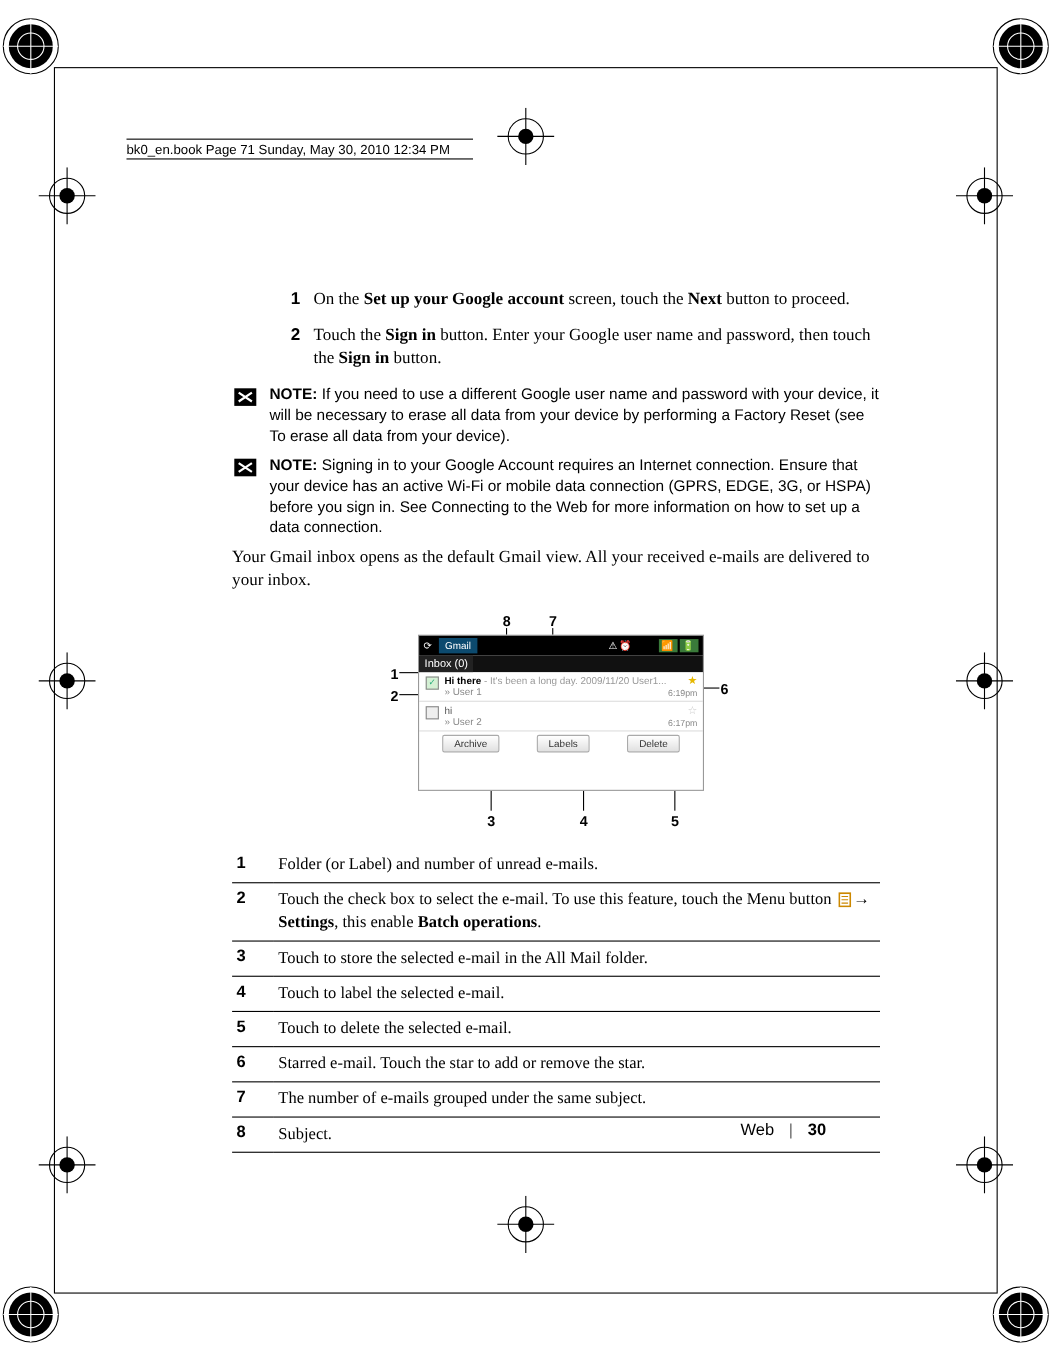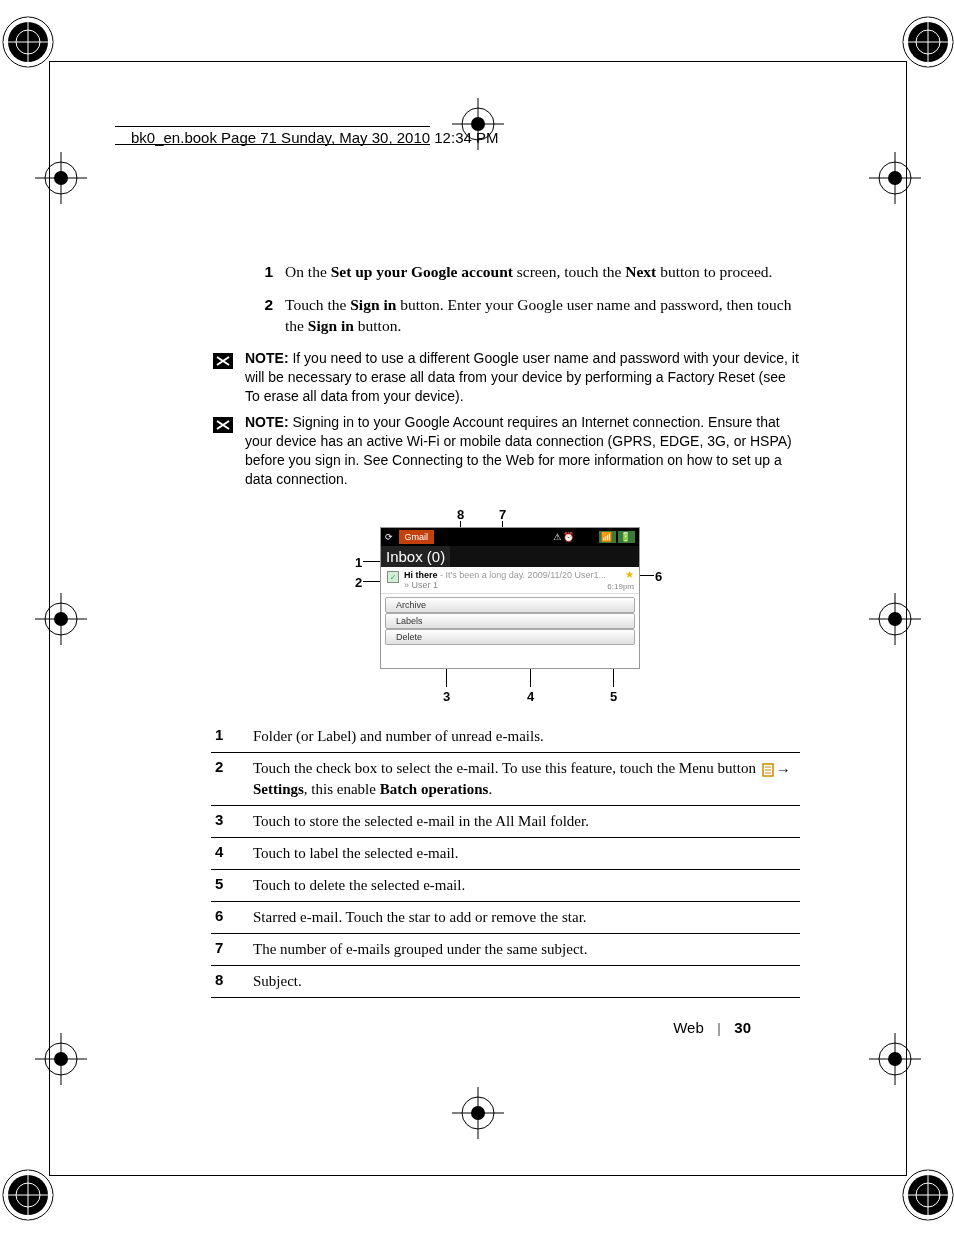--- a/index.html
+++ b/index.html
@@ -23,23 +23,23 @@
   .header-line {
     position: absolute;
     top: 64px;
     left: 65px;
     width: 315px;
     border-top: 1px solid #000;
   }
   .header-text {
     position: absolute;
     top: 67px;
-    left: 81px;
+    left: 65px;
     font-family: Arial, sans-serif;
-    font-size: 15px;
+    font-size: 12px;
   }
   .header-line2 {
     position: absolute;
     top: 82px;
     left: 65px;
     width: 315px;
     border-top: 1px solid #000;
   }
   .regmark {
     position: absolute;
@@ -132,45 +132,45 @@
   }
   .statusbar {
     height: 18px;
     background: #000;
     display: flex;
     align-items: center;
     color: #fff;
     font-size: 9px;
   }
   .statusbar .left { display: flex; align-items: center; gap: 4px; padding-left: 4px; }
-  .statusbar .gmail-tab { background: #c2410c; padding: 2px 6px; margin-left: 2px; font-size: 9px; }
+  .statusbar .gmail-tab { background: #0c4a6e; padding: 2px 6px; margin-left: 2px; font-size: 9px; }
   .statusbar .spacer { flex: 1; }
   .statusbar .right { display: flex; align-items: center; gap: 2px; padding-right: 4px; }
   .inbox-label {
     background: #222;
     color: #fff;
     padding: 2px 5px;
     display: inline-block;
-    font-size: 15px;
+    font-size: 10px;
   }
   .email-row {
     display: flex;
     align-items: flex-start;
     padding: 3px 6px;
     border-bottom: 1px solid #ddd;
     color: #555;
     position: relative;
   }
   .check { width: 10px; height: 10px; border: 1px solid #888; margin-right: 5px; margin-top: 1px; display: inline-flex; align-items: center; justify-content: center; font-size: 8px; background:#d4f0d4; color:#2a7; flex-shrink:0;}
   .check.empty { background:#eee; color: transparent; }
   .email-body { flex: 1; }
   .star { color: #e6b800; font-size: 10px; position:absolute; right:5px; top:2px;}
   .star.empty { color: #ccc; }
   .time { position:absolute; right:5px; bottom:2px; font-size:8px; color:#888;}
-  .btn-row { display: flex; justify-content: space-around; padding: 3px 4px; flex-direction: column; }
+  .btn-row { display: flex; justify-content: space-around; padding: 3px 4px; }
   .phone-btn {
     border: 1px solid #aaa;
     border-radius: 2px;
     padding: 2px 10px;
     font-size: 9px;
     background: linear-gradient(#fff,#e0e0e0);
     color:#333;
   }
   .legend-table { width: 100%; border-collapse: collapse; font-size: 15px; margin-top: 4px;}
   .legend-table td { padding: 5px 4px 5px 4px; vertical-align: top; }
@@ -345,20 +345,21 @@
             <svg viewBox="0 0 24 24">
               <rect x="2" y="4" width="20" height="16" fill="#000"></rect>
               <path d="M6 8 L18 16 M6 16 L18 8" stroke="#fff" stroke-width="2"></path>
             </svg>
           </div>
       <div class="note-text"><span class="note-label">NOTE:</span><span> Signing in to your Google Account requires an Internet connection. Ensure that your device has an active Wi-Fi or mobile data connection (GPRS, EDGE, 3G, or HSPA) before you sign in. See Connecting to the Web for more information on how to set up a data connection.</span></div>
     </div>
 
     </div>
 
+    <div class="paragraph" style="margin-left:-34px;">Your Gmail inbox opens as the default Gmail view. All your received e-mails are delivered to your inbox.</div>
 
     <div class="figure-wrap" style="margin-left:55px;">
       <span class="callout" style="top:0; left:157px;">8</span>
       <span class="callout" style="top:0; left:199px;">7</span>
       <span class="callout" style="top:48px; left:55px;">1</span>
       <span class="callout" style="top:68px; left:55px;">2</span>
       <span class="callout" style="top:62px; left:355px;">6</span>
       <span class="callout" style="top:182px; left:143px;">3</span>
       <span class="callout" style="top:182px; left:227px;">4</span>
       <span class="callout" style="top:182px; left:310px;">5</span>
@@ -390,20 +391,29 @@
         <div style="background:#111;padding:0;"><span class="inbox-label">Inbox (0)</span></div>
         <div class="email-row">
           <span class="check">✓</span>
           <div class="email-body">
             <span style="color:#000;font-weight:bold;">Hi there</span><span style="color:#999;"> - It's been a long day. 2009/11/20 User1...</span>
             <div style="color:#888;">» User 1</div>
           </div>
           <span class="star">★</span>
           <span class="time">6:19pm</span>
         </div>
+        <div class="email-row">
+          <span class="check empty">✓</span>
+          <div class="email-body">
+            <span style="color:#555;">hi</span>
+            <div style="color:#888;">» User 2</div>
+          </div>
+          <span class="star empty">☆</span>
+          <span class="time">6:17pm</span>
+        </div>
         <div class="btn-row">
           <div class="phone-btn">Archive</div>
           <div class="phone-btn">Labels</div>
           <div class="phone-btn">Delete</div>
         </div>
       </div>
     </div>
 
     <table class="legend-table" style="margin-left:-34px; width:calc(100% + 34px);">
       <tbody>

